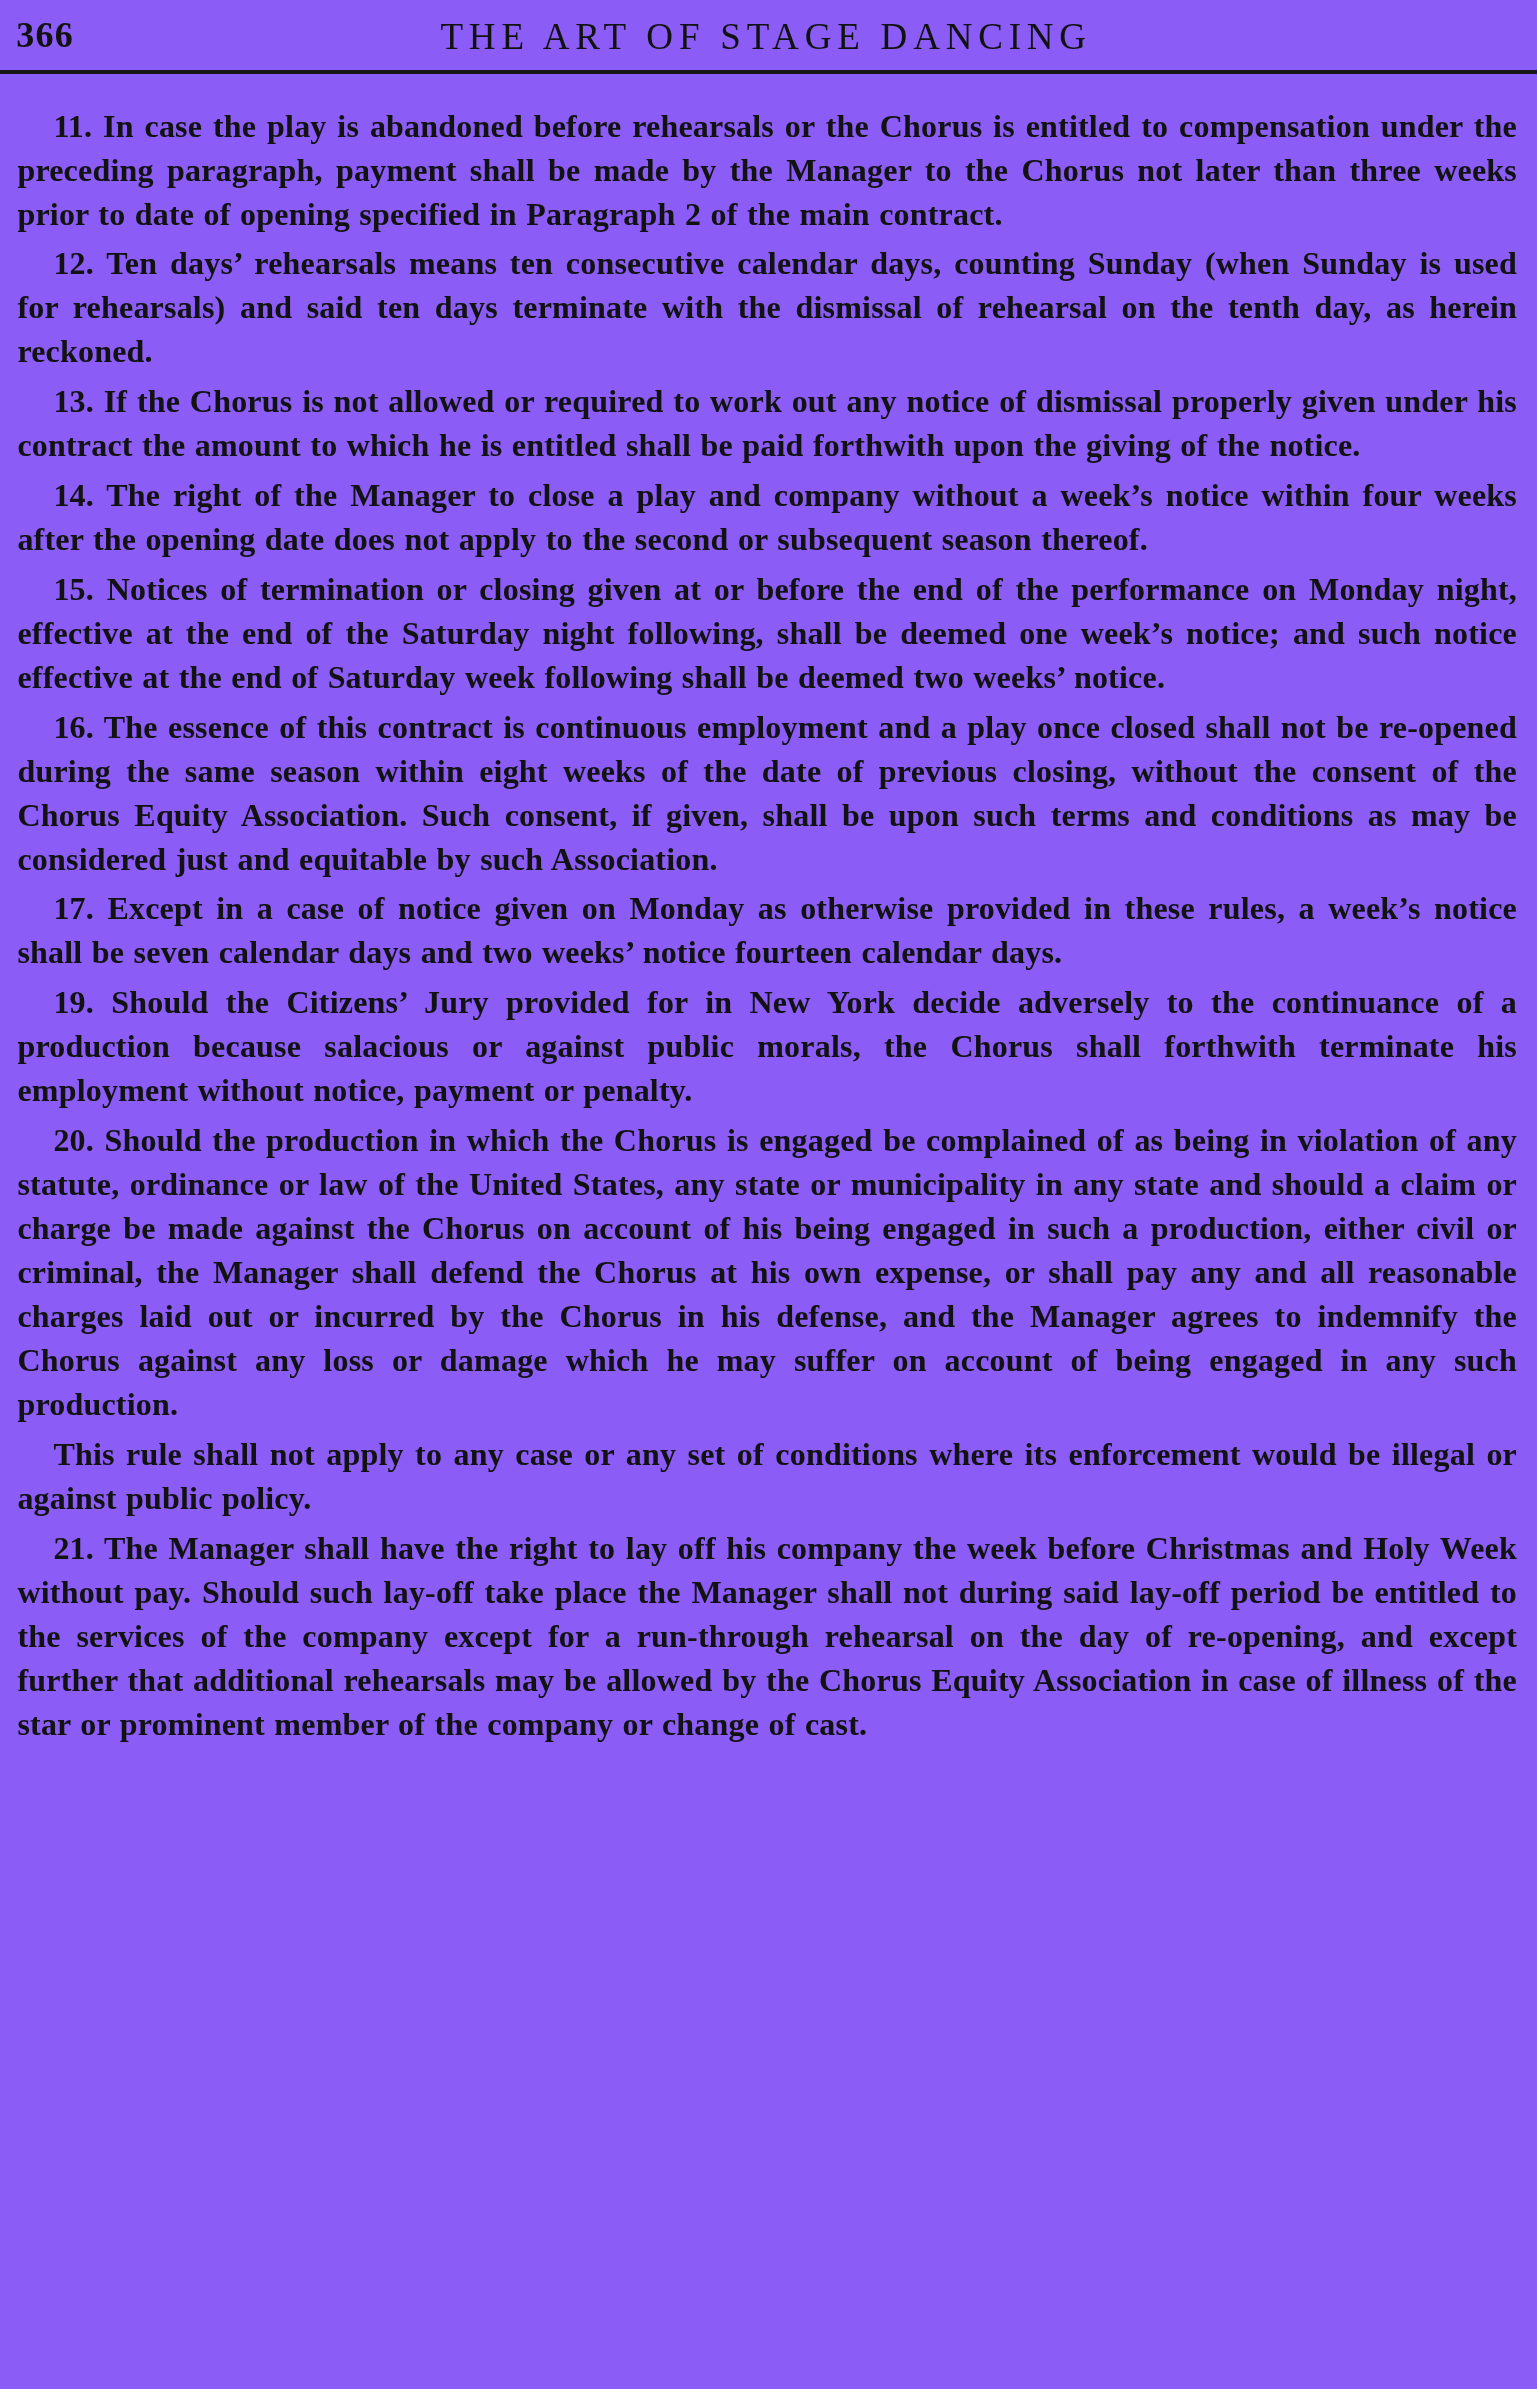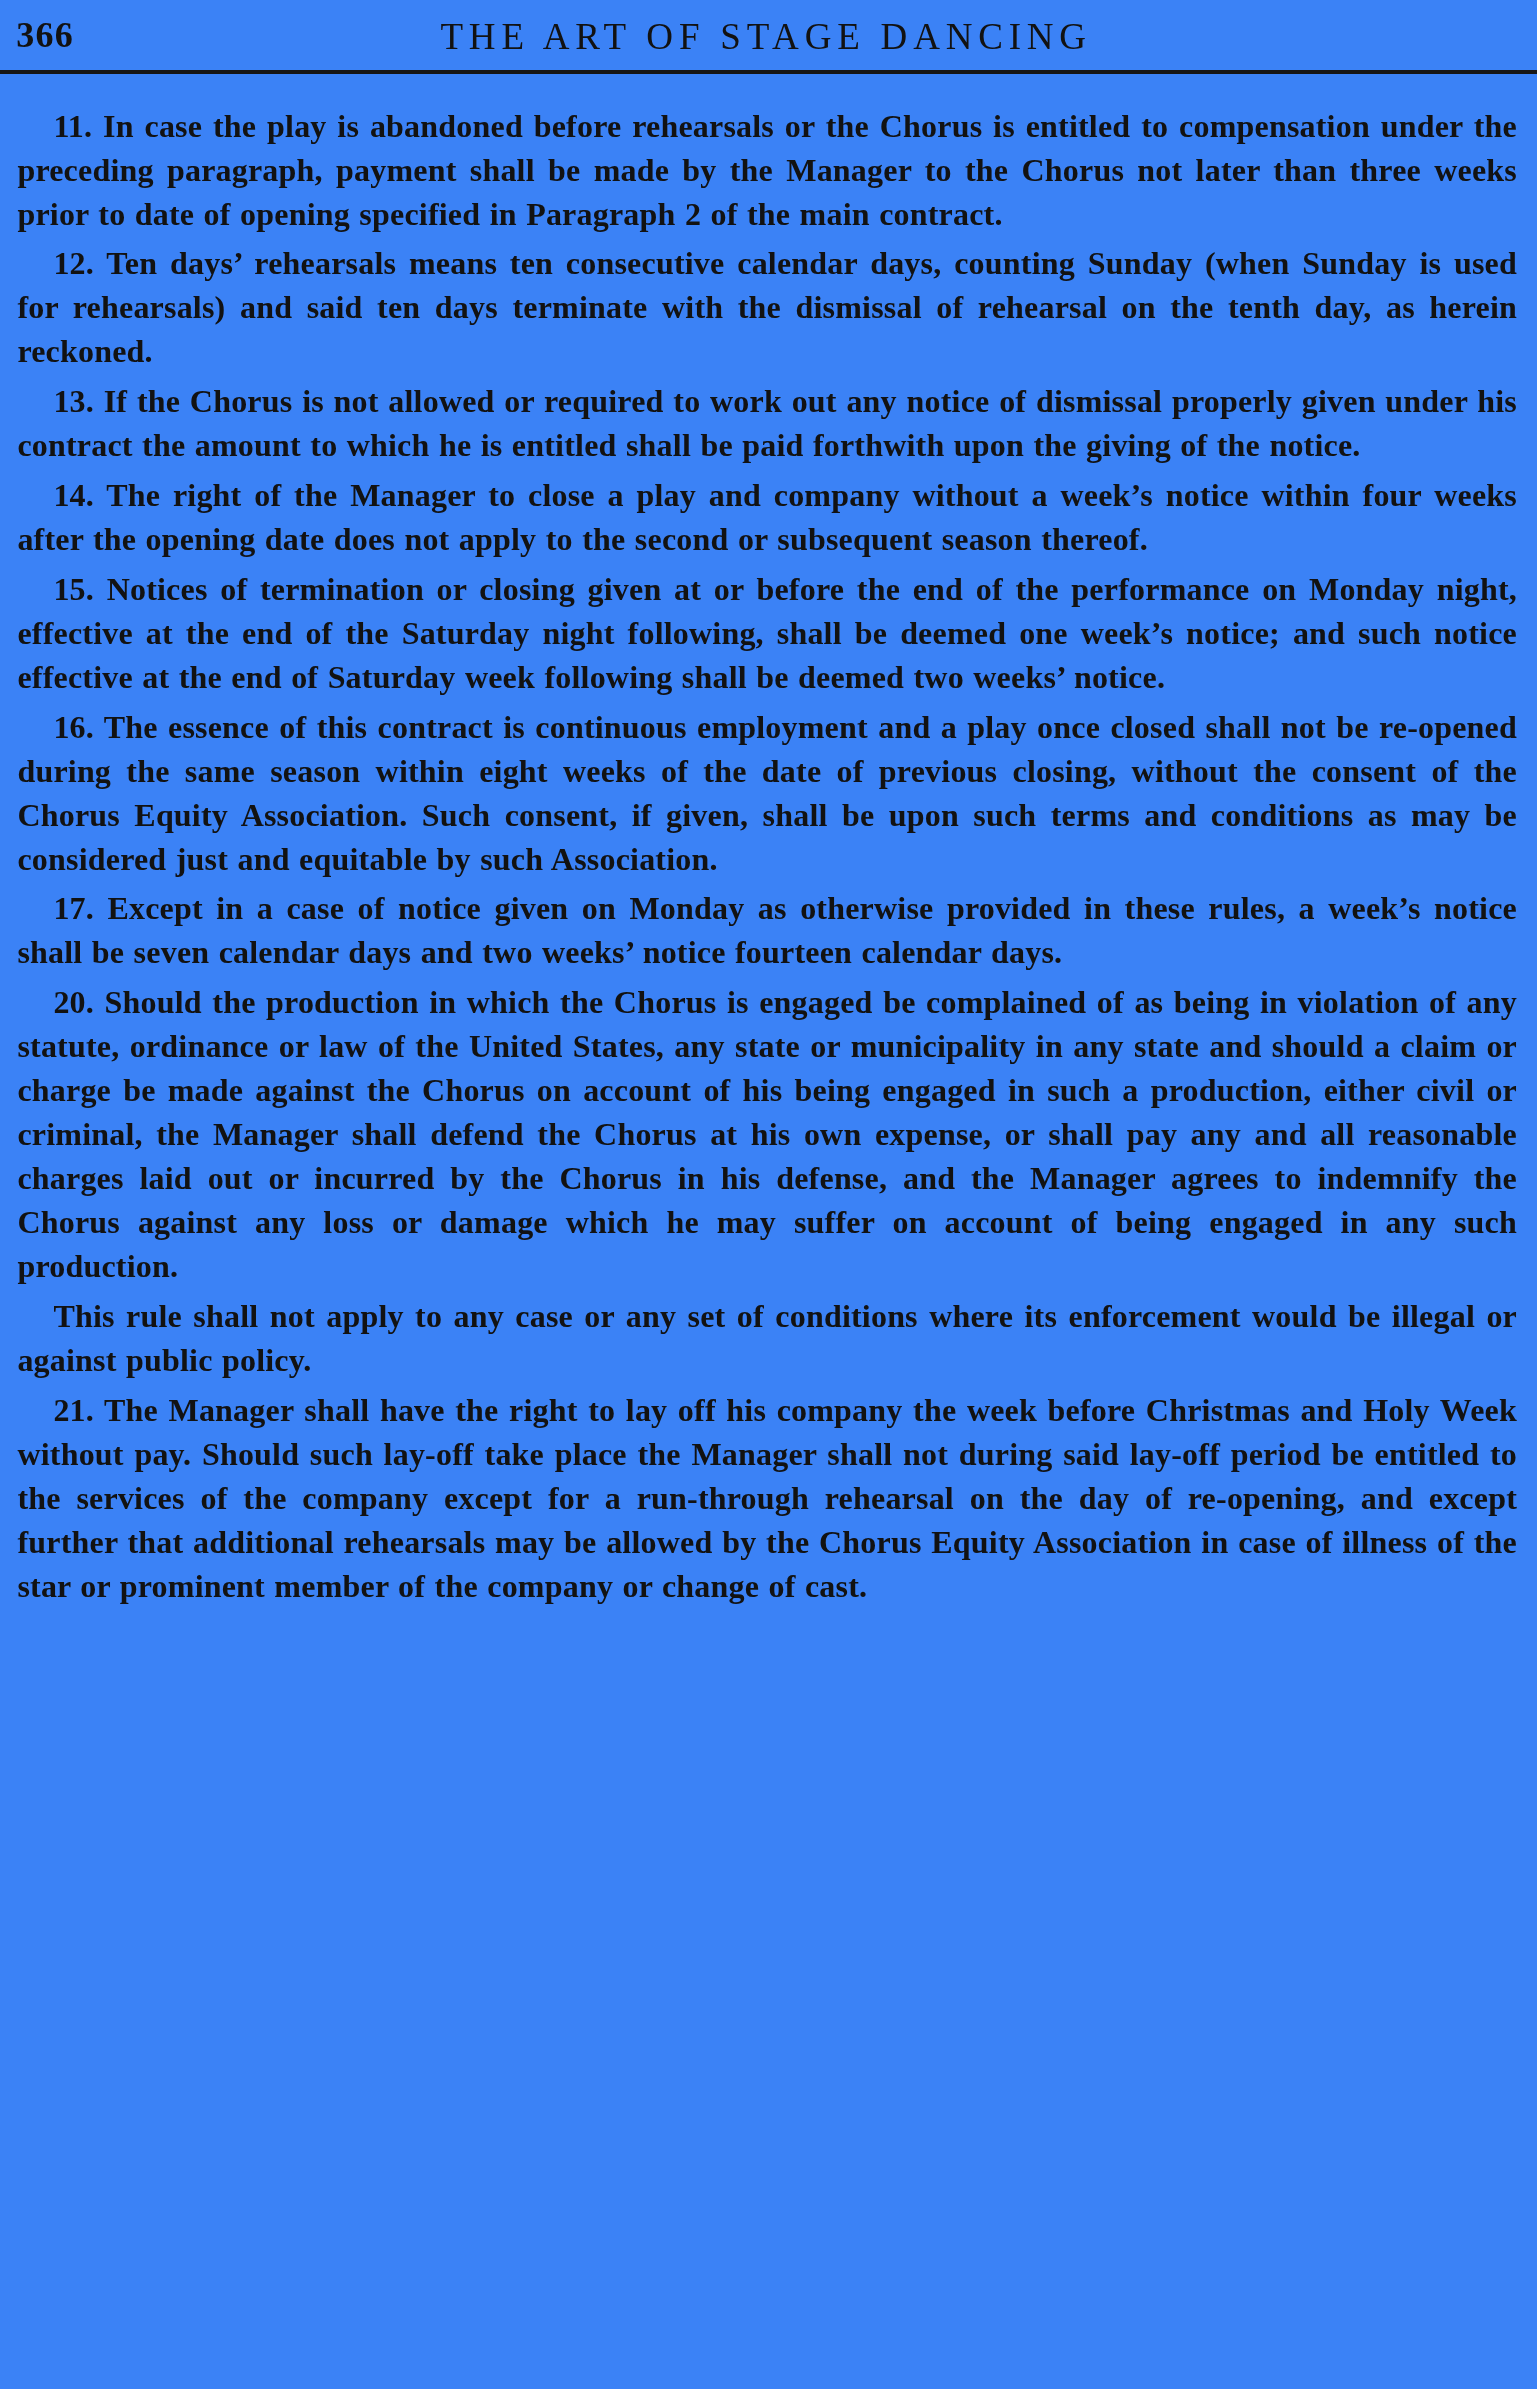--- a/index.html
+++ b/index.html
@@ -11,21 +11,21 @@
 
   body {
     font-family: "Liberation Serif", "DejaVu Serif", serif;
     color: #121212;
   }
 
   .page {
     width: 1538px;
     min-height: 2389px;
     margin: 0 auto;
-    background: #3b82f6;
+    background: #8b5cf6;
     padding: 0;
   }
 
   .page-header {
     position: relative;
     padding: 15px 22px 11.6px 16.3px;
     border-bottom: 4.1px solid #161616;
   }
 
   .page-number {
@@ -75,19 +75,20 @@
   </header>
 
   <main class="page-body">
     <p>11. In case the play is abandoned before rehearsals or the Chorus is entitled to compensation under the preceding paragraph, payment shall be made by the Manager to the Chorus not later than three weeks prior to date of opening specified in Paragraph 2 of the main contract.</p>
     <p>12. Ten days’ rehearsals means ten consecutive calendar days, counting Sunday (when Sunday is used for rehearsals) and said ten days terminate with the dismissal of rehearsal on the tenth day, as herein reckoned.</p>
     <p>13. If the Chorus is not allowed or required to work out any notice of dismissal properly given under his contract the amount to which he is entitled shall be paid forthwith upon the giving of the notice.</p>
     <p>14. The right of the Manager to close a play and company without a week’s notice within four weeks after the opening date does not apply to the second or subsequent season thereof.</p>
     <p>15. Notices of termination or closing given at or before the end of the performance on Monday night, effective at the end of the Saturday night following, shall be deemed one week’s notice; and such notice effective at the end of Saturday week following shall be deemed two weeks’ notice.</p>
     <p>16. The essence of this contract is continuous employment and a play once closed shall not be re-opened during the same season within eight weeks of the date of previous closing, without the consent of the Chorus Equity Association. Such consent, if given, shall be upon such terms and conditions as may be considered just and equitable by such Association.</p>
     <p>17. Except in a case of notice given on Monday as otherwise provided in these rules, a week’s notice shall be seven calendar days and two weeks’ notice fourteen calendar days.</p>
+    <p>19. Should the Citizens’ Jury provided for in New York decide adversely to the continuance of a production because salacious or against public morals, the Chorus shall forthwith terminate his employment without notice, payment or penalty.</p>
     <p>20. Should the production in which the Chorus is engaged be complained of as being in violation of any statute, ordinance or law of the United States, any state or municipality in any state and should a claim or charge be made against the Chorus on account of his being engaged in such a production, either civil or criminal, the Manager shall defend the Chorus at his own expense, or shall pay any and all reasonable charges laid out or incurred by the Chorus in his defense, and the Manager agrees to indemnify the Chorus against any loss or damage which he may suffer on account of being engaged in any such production.</p>
     <p>This rule shall not apply to any case or any set of conditions where its enforcement would be illegal or against public policy.</p>
     <p>21. The Manager shall have the right to lay off his company the week before Christmas and Holy Week without pay. Should such lay-off take place the Manager shall not during said lay-off period be entitled to the services of the company except for a run-through rehearsal on the day of re-opening, and except further that additional rehearsals may be allowed by the Chorus Equity Association in case of illness of the star or prominent member of the company or change of cast.</p>
   </main>
 
 </div>
 
 
 </body></html>

